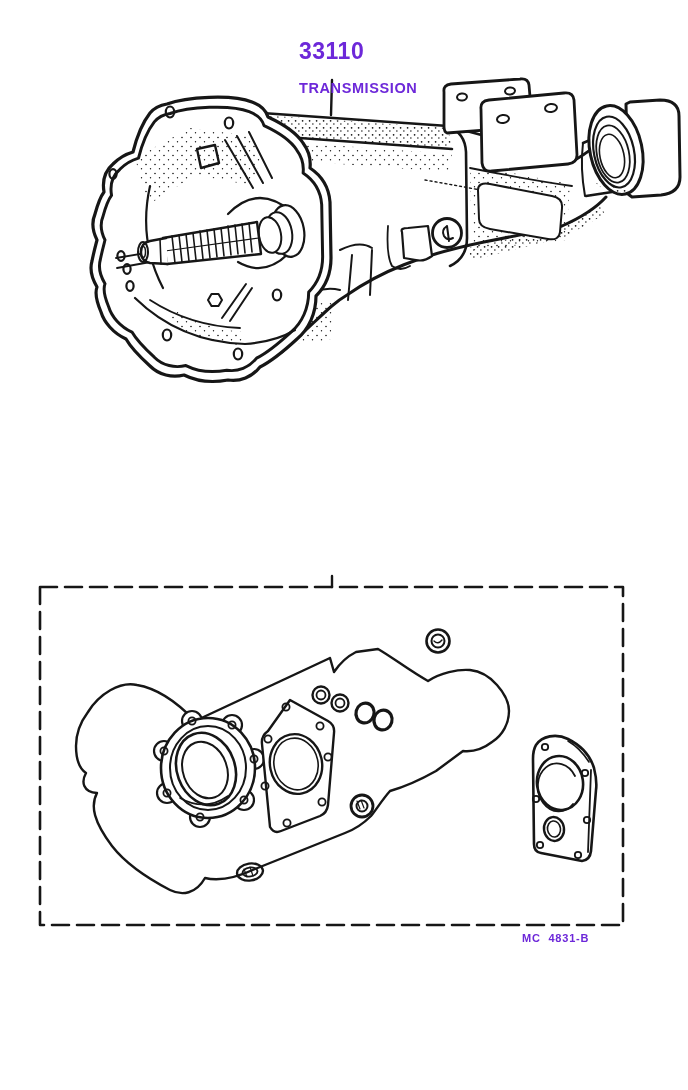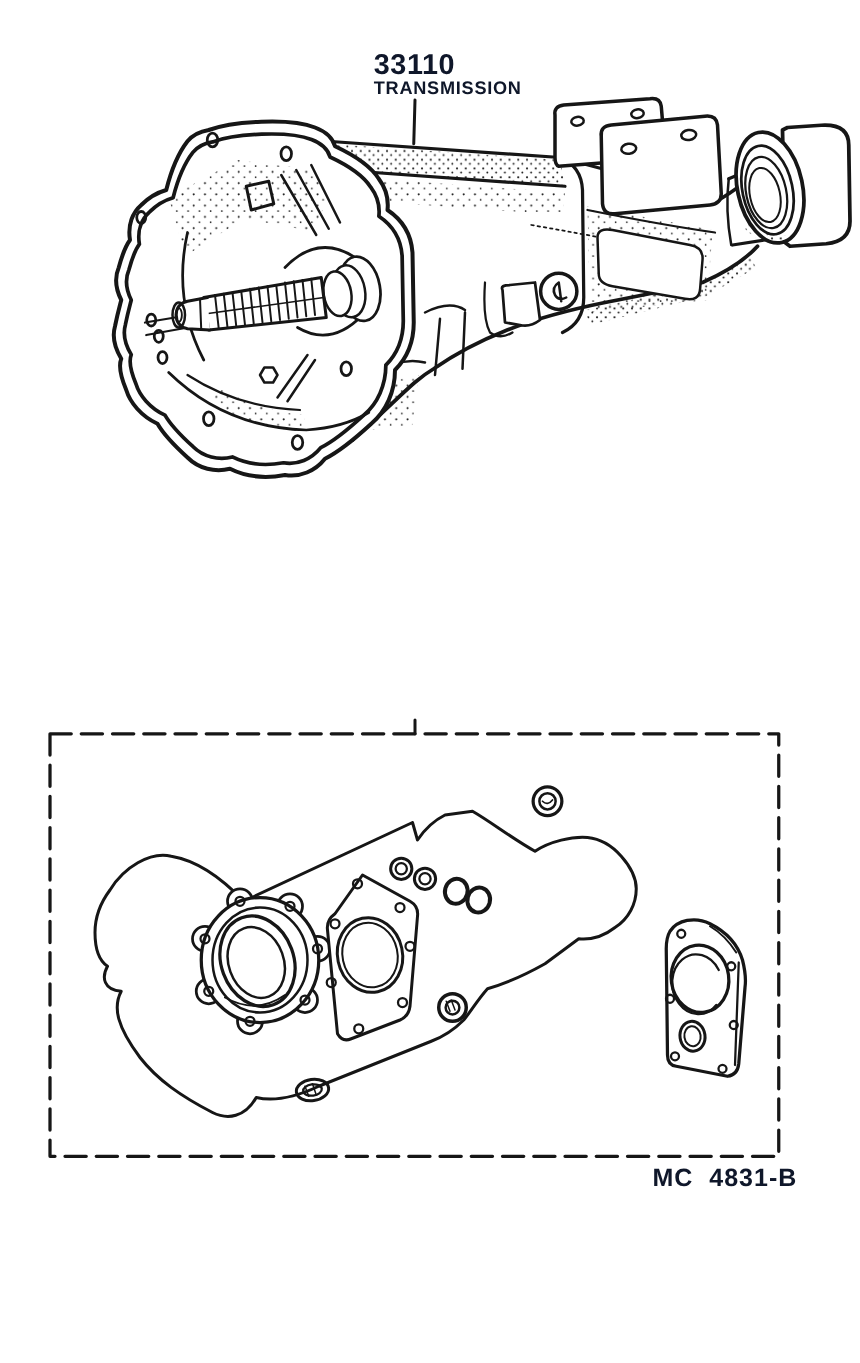--- a/index.html
+++ b/index.html
@@ -1,25 +1,25 @@
 <!DOCTYPE html>
 <html><head>
 <meta charset="utf-8">
 <style>
   html,body{margin:0;padding:0;background:#fff;}
   .stage{
     position:relative;width:688px;height:1090px;background:#ffffff;
-    font-family:"Liberation Sans",sans-serif;color:#0f172a;overflow:hidden;
+    font-family:"Liberation Sans",sans-serif;color:#6d28d9;overflow:hidden;
   }
   .stage svg{position:absolute;left:0;top:0;}
   .callout{position:absolute;line-height:1.02;}
   .callout .code{font-size:23px;font-weight:bold;letter-spacing:0.5px;}
-  .callout .name{font-size:14.5px;font-weight:bold;letter-spacing:0.6px;margin-top:1px;}
+  .callout .name{font-size:14.5px;font-weight:bold;letter-spacing:0.6px;margin-top:18px;}
   .doc-code{
-    position:absolute;left:522px;top:932px;font-size:20px;font-weight:bold;
+    position:absolute;left:522px;top:932px;font-size:11px;font-weight:bold;
     letter-spacing:0.8px;white-space:pre;
   }
 </style>
 </head>
 <body>
 
 <div class="stage">
 
   <svg width="688" height="1090" viewBox="0 0 688 1090">
     <defs>

